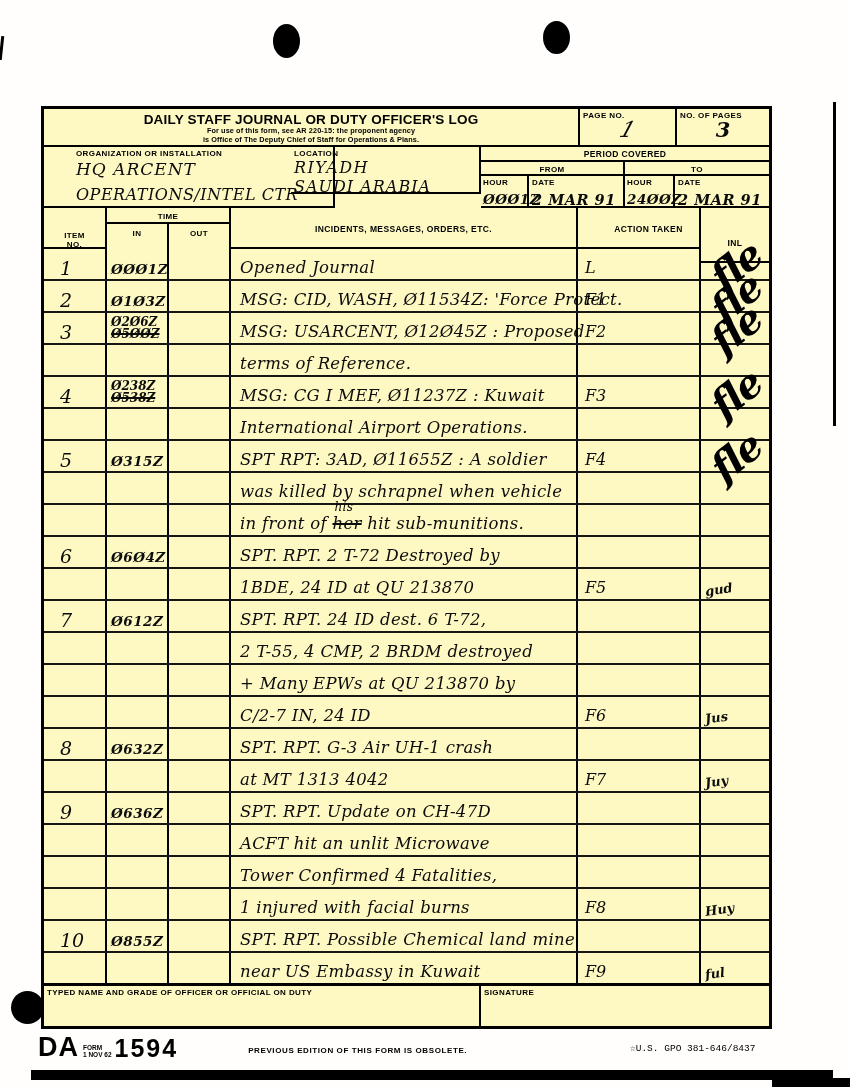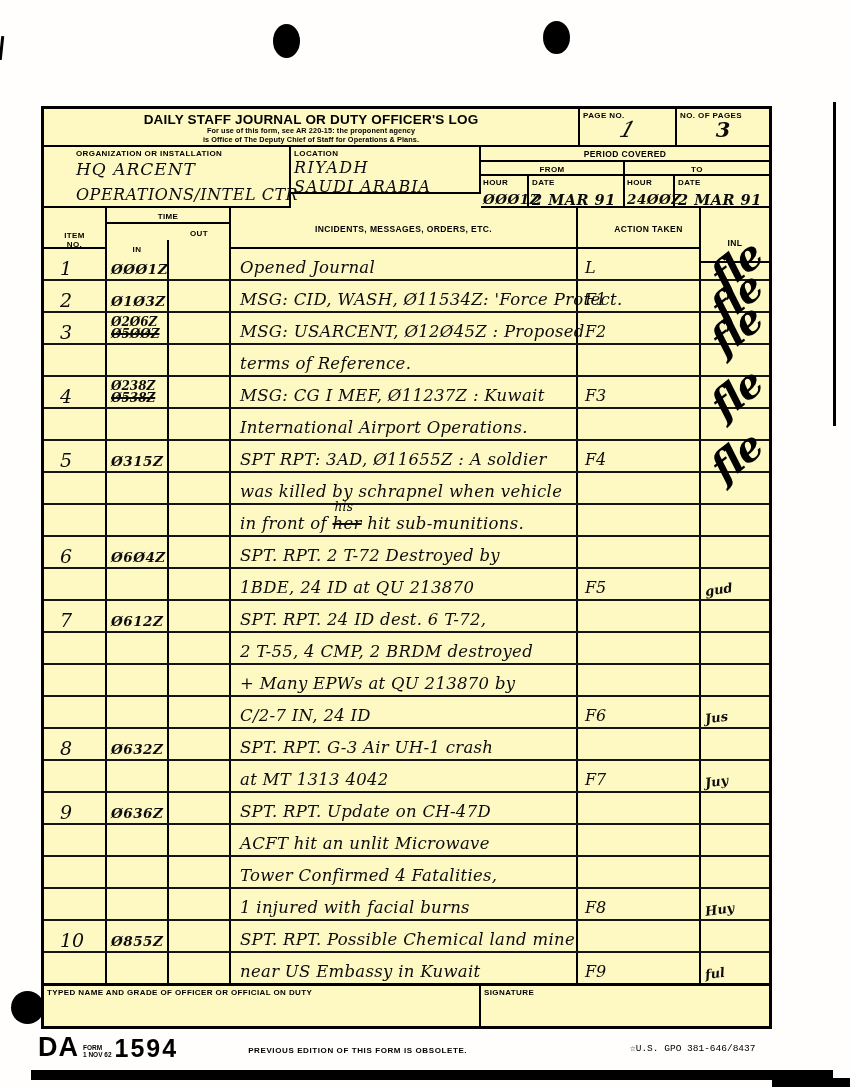--- a/index.html
+++ b/index.html
@@ -78,21 +78,21 @@
     </div>
     <div class="abs bR bB hdr-box" style="left:536px;top:0;width:97px;height:38px;">
       <div class="lbl">PAGE NO.</div>
       <div class="hw" style="font-size:22px;text-align:center;line-height:20px;transform:skewX(-18deg);">1</div>
     </div>
     <div class="abs bB hdr-box" style="left:633px;top:0;width:92px;height:38px;">
       <div class="lbl">NO. OF PAGES</div>
       <div class="hw" style="font-size:21px;font-weight:bold;text-align:center;line-height:19px;">3</div>
     </div>
 
-    <div class="abs bR bB hdr-box" style="left:0;top:38px;width:247px;height:61px;display:flex;flex-direction:column;padding-left:32px;">
+    <div class="abs bR bB hdr-box" style="left:0;top:38px;width:291px;height:61px;display:flex;flex-direction:column;padding-left:32px;">
       <div class="lbl">ORGANIZATION OR INSTALLATION</div>
       <div class="hw" style="font-size:17px;margin-top:1px;letter-spacing:1px;">HQ ARCENT</div>
       <div class="hw" style="font-size:16px;margin-top:auto;letter-spacing:.5px;white-space:nowrap;">OPERATIONS/INTEL CTR</div>
     </div>
     <div class="abs bR bB hdr-box" style="left:247px;top:38px;width:190px;height:47px;display:flex;flex-direction:column;">
       <div class="lbl">LOCATION</div>
       <div class="hw" style="font-size:16px;letter-spacing:1.5px;">RIYADH</div>
       <div class="hw" style="font-size:16px;margin-top:auto;letter-spacing:1px;white-space:nowrap;">SAUDI ARABIA</div>
     </div>
     <div class="abs bB" style="left:437px;top:38px;width:288px;height:61px;">
@@ -118,21 +118,21 @@
       </div>
     </div>
 
     <div class="abs bR bB" style="left:0;top:99px;width:63px;height:41px;">
       <div class="lbl center-lbl" style="margin-top:23px;">ITEM</div>
       <div class="lbl center-lbl">NO.</div>
     </div>
     <div class="abs bR" style="left:63px;top:99px;width:124px;height:41px;">
       <div class="lbl center-lbl bB" style="height:16px;padding-top:4px;box-sizing:border-box;">TIME</div>
       <div style="display:flex;height:25px;">
-        <div class="lbl center-lbl" style="width:62px;border-right:2px solid #000;box-sizing:border-box;padding-top:5px;margin-top:16px;">IN</div>
+        <div class="lbl center-lbl" style="width:62px;border-right:2px solid #000;box-sizing:border-box;padding-top:5px;">IN</div>
         <div class="lbl center-lbl" style="flex:1;padding-top:5px;">OUT</div>
       </div>
     </div>
     <div class="abs bR bB lbl center-lbl" style="left:187px;top:99px;width:347px;height:41px;padding-top:17px;font-size:8.5px;">INCIDENTS, MESSAGES, ORDERS, ETC.</div>
     <div class="abs bR bB lbl center-lbl" style="left:534px;top:99px;width:123px;height:41px;padding-top:17px;font-size:8.5px;padding-left:20px;">ACTION TAKEN</div>
     <div class="abs bB lbl center-lbl" style="left:657px;top:113px;width:68px;height:41px;padding-top:17px;font-size:8.5px;">INL</div>
 
     <div class="body-rows">
         <div class="jrow">
           <div class="cell c-item">

